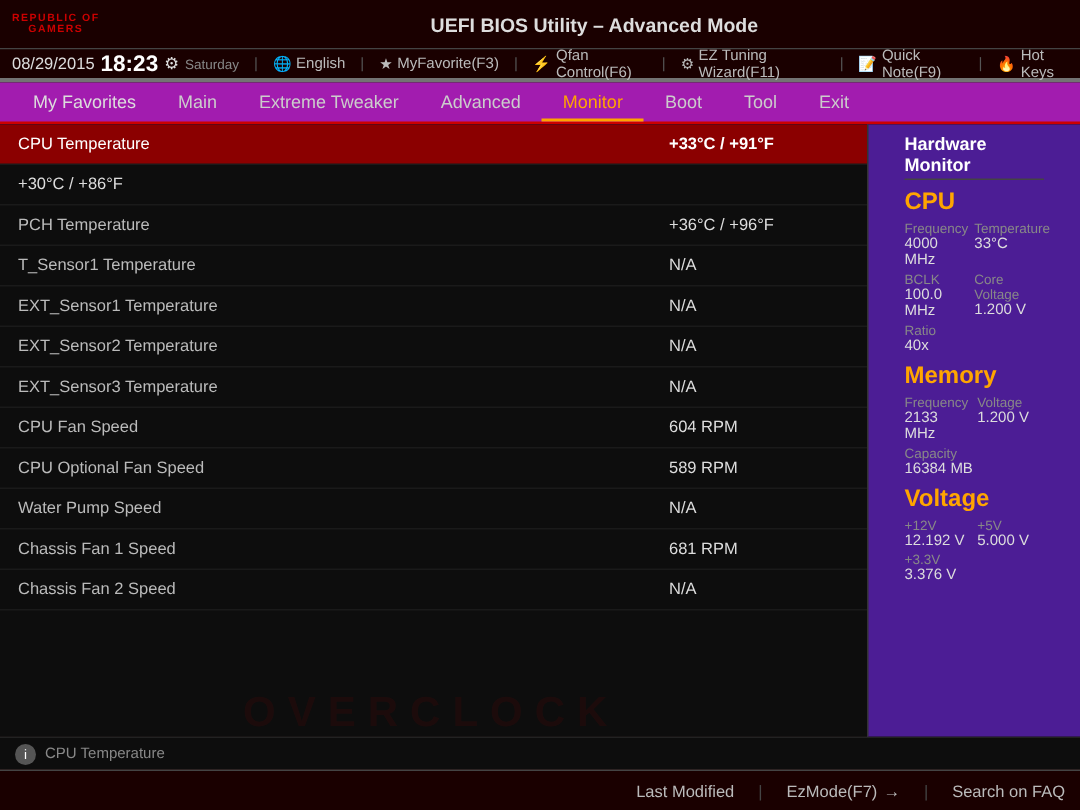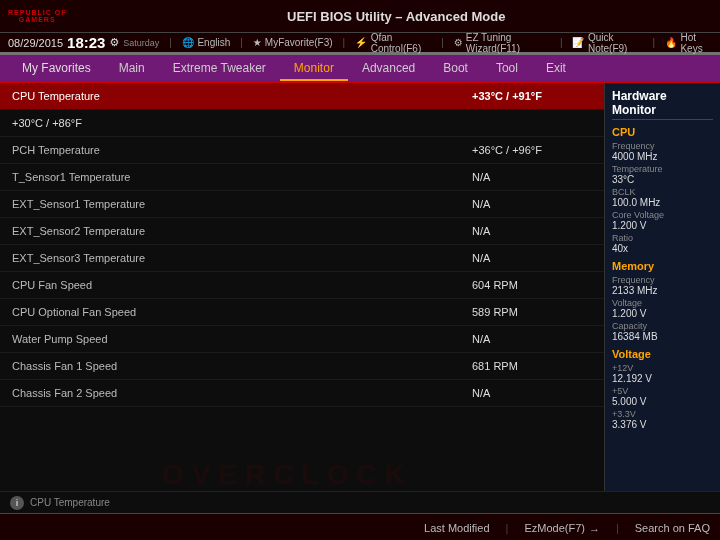--- a/index.html
+++ b/index.html
@@ -52,21 +52,21 @@
       color: #aaa;
       border-bottom: 3px solid #737373;
     }
     .datetime { color: #ddd; font-size: 11px; display: flex; align-items: center; gap: 4px; }
     .time-big { font-size: 15px; font-weight: bold; color: #fff; }
     .info-item { display: flex; align-items: center; gap: 3px; color: #bbb; font-size: 10px; }
     .separator { color: #555; }
 
     
     .nav-bar {
-      background: #701a75;
+      background: #a21caf;
       display: flex;
       align-items: center;
       padding: 0 8px;
       height: 28px;
       border-bottom: 2px solid #cc0000;
     }
     .nav-item {
       padding: 4px 14px;
       color: #ccc;
       font-size: 12px;
@@ -112,44 +112,44 @@
       color: #ddd;
       font-size: 11px;
       min-width: 120px;
       text-align: left;
     }
     .row-label.first { color: #fff; }
     .row-value.first { color: #fff; font-weight: bold; }
 
     
     .right-panel {
-      width: 116px;
-      background: #0f172a;
+      width: 142px;
+      background: #4c1d95;
       border-left: 1px solid #333;
-      padding: 6px 7px;
+      padding: 6px 24px;
       font-size: 10px;
       overflow: hidden;
     }
     .hw-title {
       color: #fff;
       font-size: 12px;
       font-weight: bold;
       margin-bottom: 6px;
       padding-bottom: 2px;
       border-bottom: 1px solid #444;
     }
     .section-title {
       color: #ffa500;
-      font-size: 11px;
+      font-size: 16px;
       font-weight: bold;
       margin: 6px 0 3px 0;
     }
     .hw-grid {
       display: grid;
-      grid-template-columns: 1fr;
+      grid-template-columns: 1fr 1fr;
       gap: 2px 4px;
       margin-bottom: 4px;
     }
     .hw-label { color: #888; font-size: 9px; }
     .hw-value { color: #ddd; font-size: 10px; }
     .hw-full { grid-column: 1 / -1; }
 
     
     .bottom-bar {
       background: #1a0000;
@@ -260,22 +260,22 @@
   <div class="info-item">
     <span>🔥</span>
     <span>Hot Keys</span>
   </div>
 </div>
 
 <div class="nav-bar">
   <div class="nav-item my-fav">My Favorites</div>
   <div class="nav-item">Main</div>
   <div class="nav-item">Extreme Tweaker</div>
+  <div class="nav-item">Advanced</div>
   <div class="nav-item active">Monitor</div>
-  <div class="nav-item">Advanced</div>
   <div class="nav-item">Boot</div>
   <div class="nav-item">Tool</div>
   <div class="nav-item">Exit</div>
 </div>
 
 <div class="main-content">
 
   <div class="left-panel">
 
     <div class="table-row">

